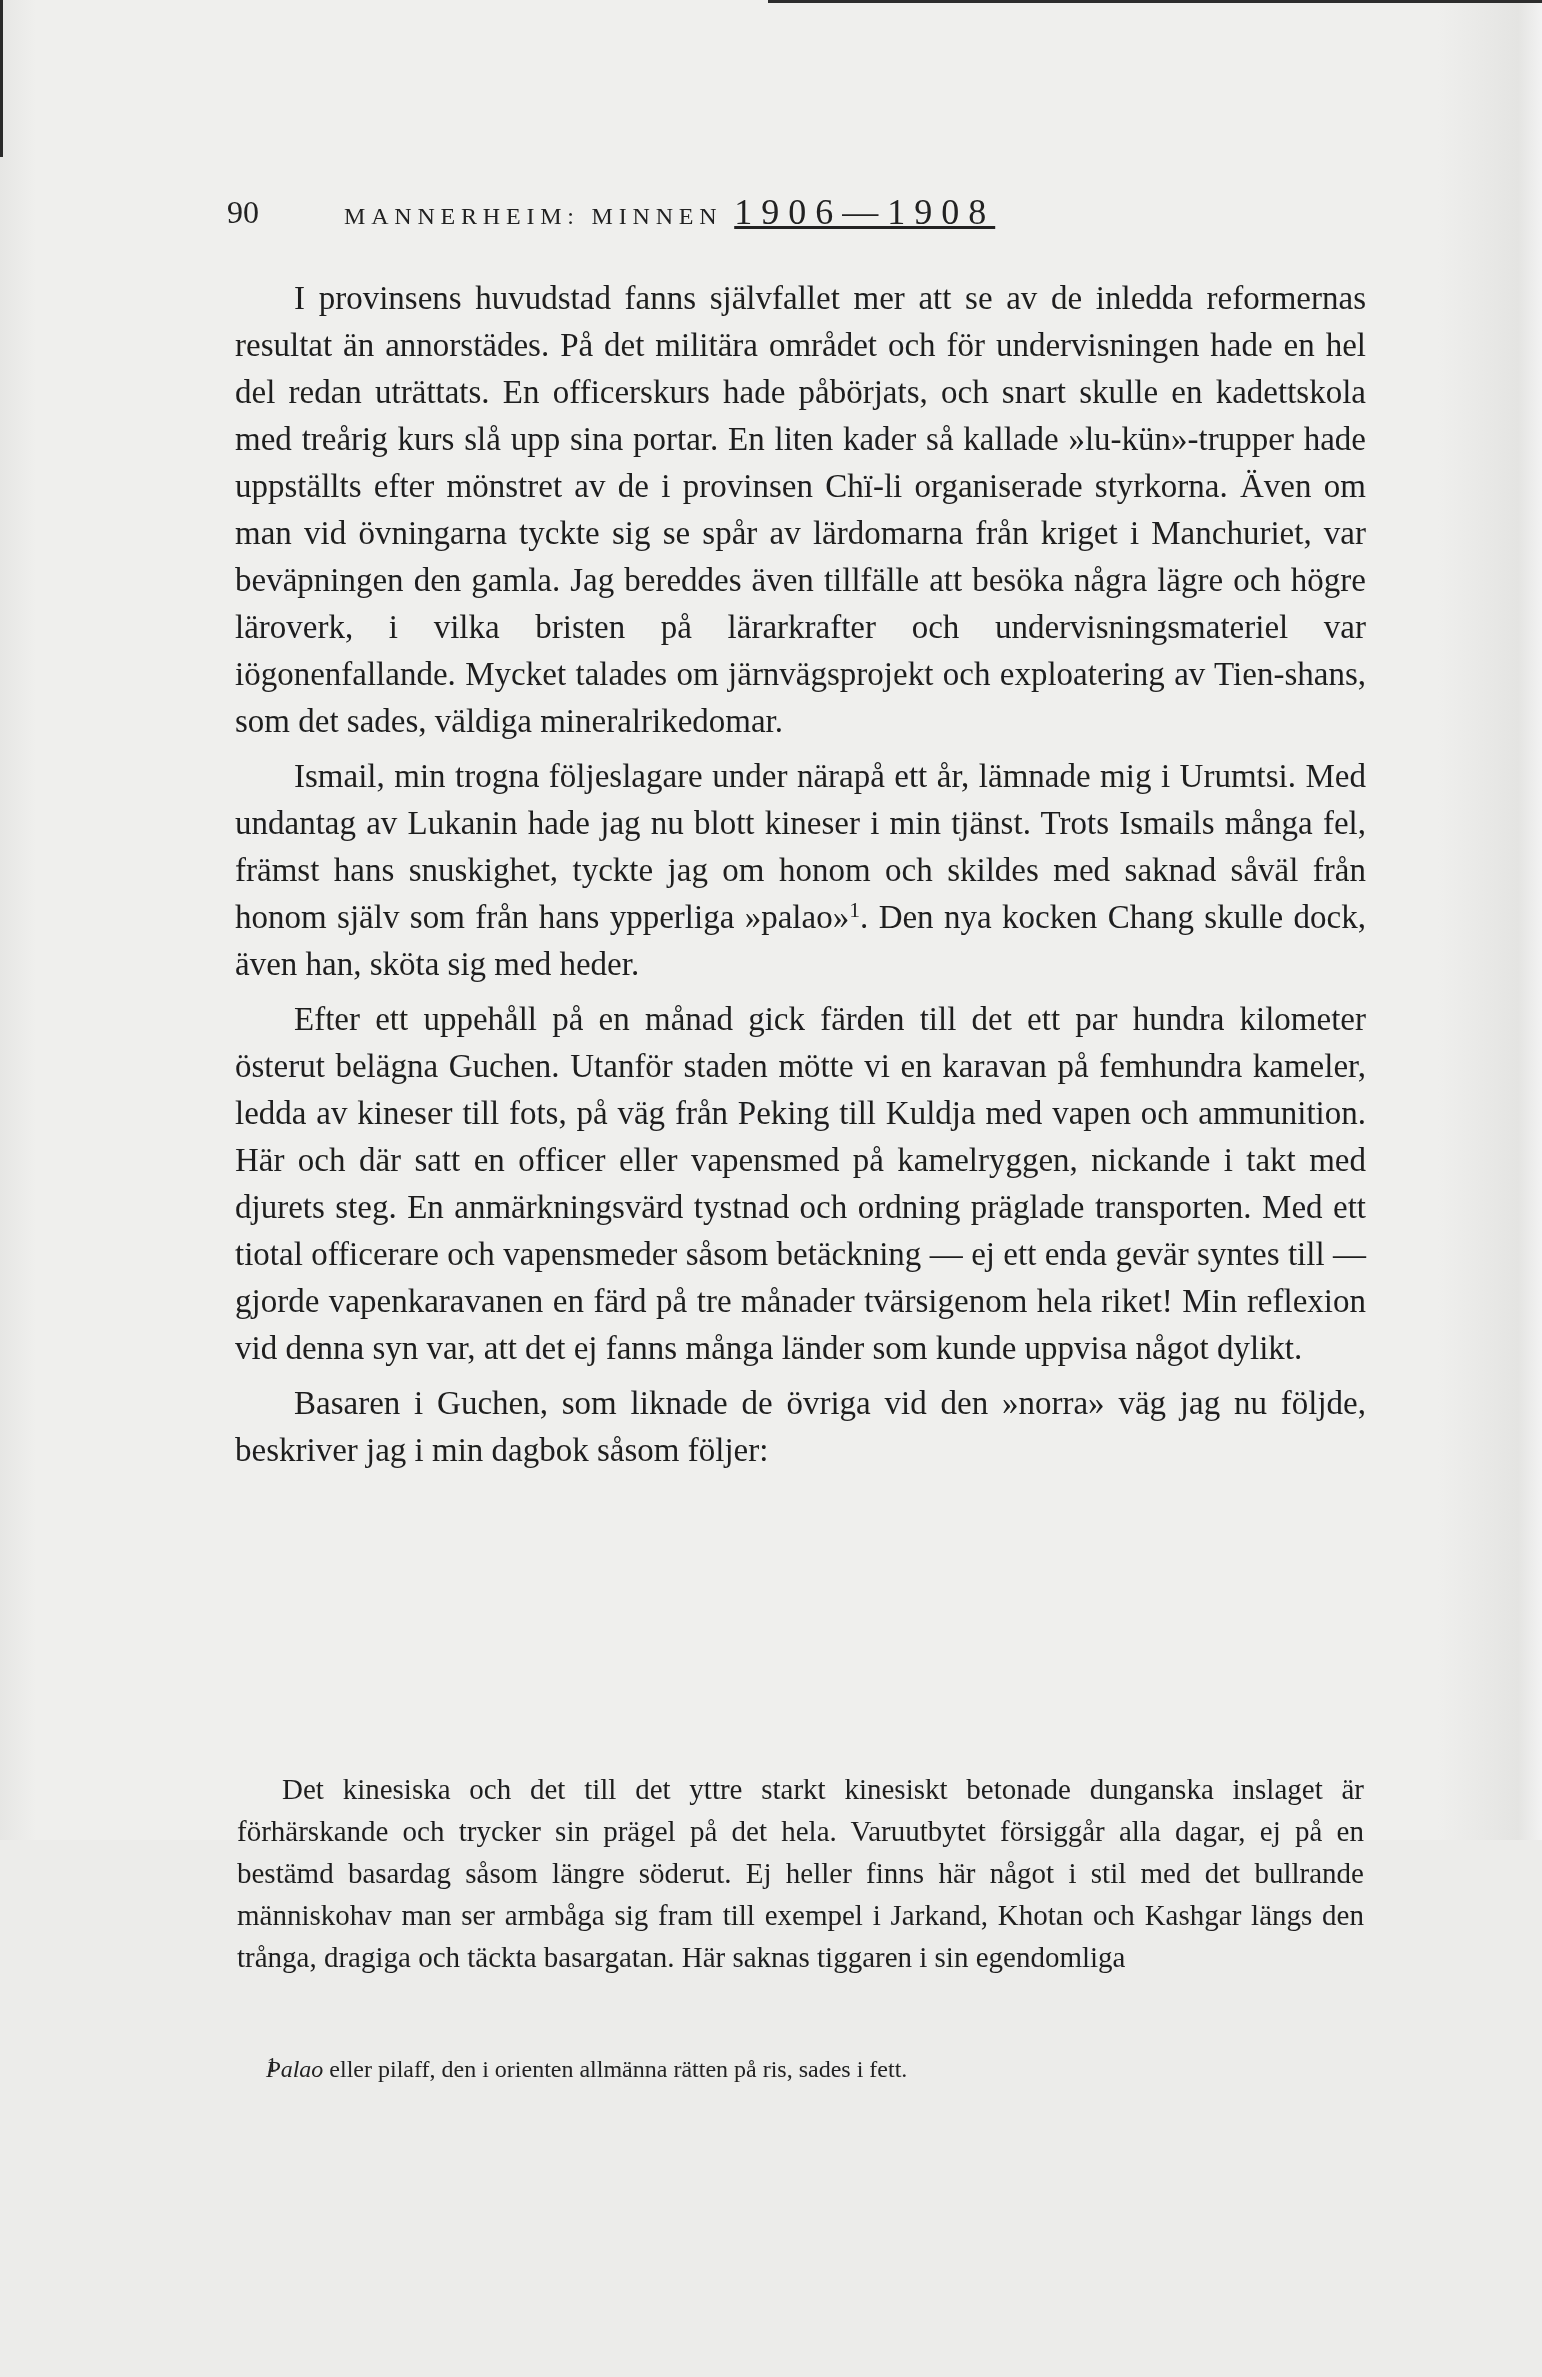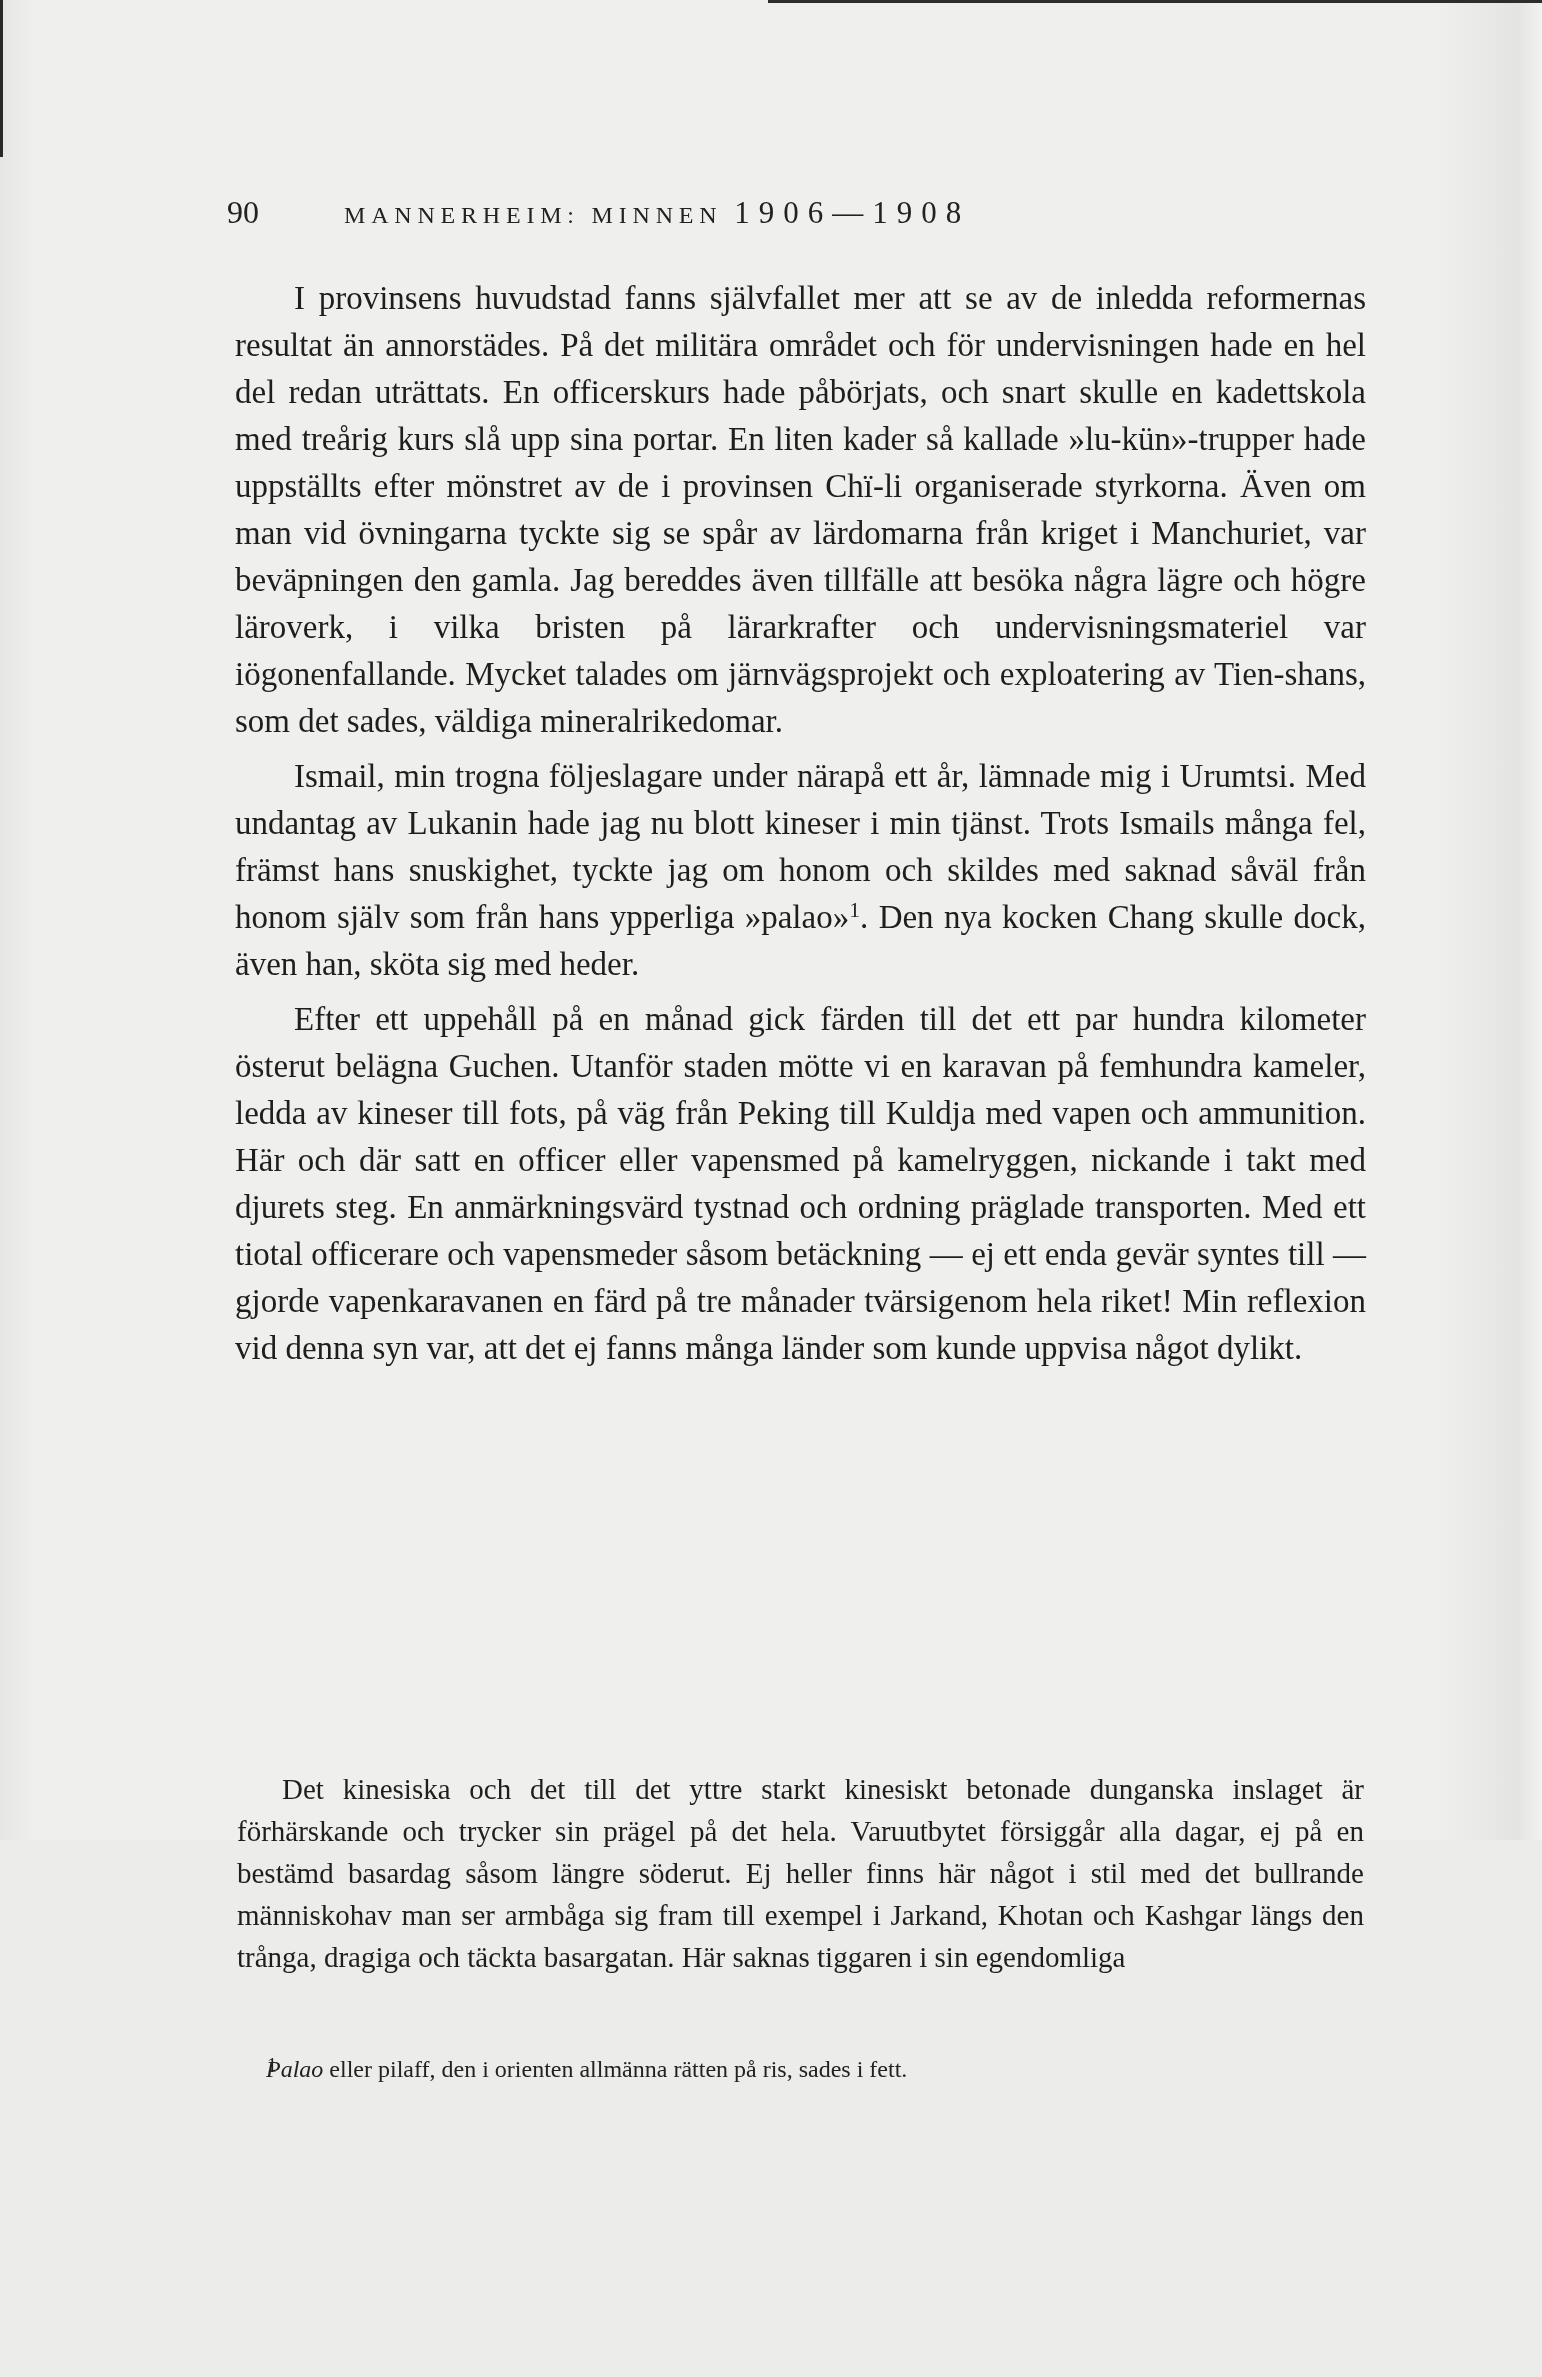--- a/index.html
+++ b/index.html
@@ -14,21 +14,21 @@
     background: linear-gradient(to right, #e6e6e4 0px, #efefed 36px, #efefed 1438px, #e4e4e2 1518px, #f3f3f3 1543px);
   }
   .edge-left { position: absolute; left: 0; top: 0; width: 2.7px; height: 157px; background: #2a2a2a; }
   .edge-top { position: absolute; left: 768px; top: 0; width: 775px; height: 2.7px; background: #2d2d2d; }
   .running-head {
     position: absolute; left: 227px; top: 190px; width: 1168px; height: 45px;
     font-family: "Liberation Serif", serif; font-size: 30px; line-height: 45px; color: #222;
   }
   .running-head .folio { position: absolute; left: 0; top: 0; font-size: 32px; }
   .running-head .title { position: absolute; left: 117px; top: 0; letter-spacing: 5.8px; font-size: 24px; }
-  .running-head .years { letter-spacing: 9px; font-size: 31px; }
+  .running-head .years { letter-spacing: 9px; font-size: 36px; text-decoration: underline; }
   .body-text {
     position: absolute; left: 227px; top: 267px; width: 1147px;
     font-family: "Liberation Serif", serif; font-size: 33px; line-height: 47px;
     text-align: justify; color: #1e1e1e;
   }
   .body-text p { margin: 8px; text-indent: 59px; }
   .quote {
     position: absolute; left: 227px; top: 1758px; width: 1147px;
     font-family: "Liberation Serif", serif; font-size: 29px; line-height: 42px;
     text-align: justify; color: #1e1e1e;
@@ -52,20 +52,21 @@
 
   <div class="running-head">
     <span class="folio">90</span>
     <span class="title"><span>MANNERHEIM: MINNEN</span> <span class="years">1906—1908</span></span>
   </div>
 
   <div class="body-text">
     <p>I provinsens huvudstad fanns självfallet mer att se av de inledda reformernas resultat än annorstädes. På det militära området och för undervisningen hade en hel del redan uträttats. En officerskurs hade påbörjats, och snart skulle en kadettskola med treårig kurs slå upp sina portar. En liten kader så kallade »lu-kün»-trupper hade uppställts efter mönstret av de i provinsen Chï-li organiserade styrkorna. Även om man vid övningarna tyckte sig se spår av lärdomarna från kriget i Manchuriet, var beväpningen den gamla. Jag bereddes även tillfälle att besöka några lägre och högre läroverk, i vilka bristen på lärarkrafter och undervisningsmateriel var iögonenfallande. Mycket talades om järnvägsprojekt och exploatering av Tien-shans, som det sades, väldiga mineralrikedomar.</p>
     <p><span>Ismail, min trogna följeslagare under närapå ett år, lämnade mig i Urumtsi. Med undantag av Lukanin hade jag nu blott kineser i min tjänst. Trots Ismails många fel, främst hans snuskighet, tyckte jag om honom och skildes med saknad såväl från honom själv som från hans ypperliga »palao»</span><span class="fnref">1</span><span>. Den nya kocken Chang skulle dock, även han, sköta sig med heder.</span></p>
     <p>Efter ett uppehåll på en månad gick färden till det ett par hundra kilometer österut belägna Guchen. Utanför staden mötte vi en karavan på femhundra kameler, ledda av kineser till fots, på väg från Peking till Kuldja med vapen och ammunition. Här och där satt en officer eller vapensmed på kamelryggen, nickande i takt med djurets steg. En anmärkningsvärd tystnad och ordning präglade transporten. Med ett tiotal officerare och vapensmeder såsom betäckning — ej ett enda gevär syntes till — gjorde vapenkaravanen en färd på tre månader tvärsigenom hela riket! Min reflexion vid denna syn var, att det ej fanns många länder som kunde uppvisa något dylikt.</p>
+    <p>Basaren i Guchen, som liknade de övriga vid den »norra» väg jag nu följde, beskriver jag i min dagbok såsom följer:</p>
   </div>
 
   <div class="quote">
     <p>Det kinesiska och det till det yttre starkt kinesiskt betonade dunganska inslaget är förhärskande och trycker sin prägel på det hela. Varuutbytet försiggår alla dagar, ej på en bestämd basardag såsom längre söderut. Ej heller finns här något i stil med det bullrande människohav man ser armbåga sig fram till exempel i Jarkand, Khotan och Kashgar längs den trånga, dragiga och täckta basargatan. Här saknas tiggaren i sin egendomliga</p>
   </div>
 
   <div class="footnote">
     <span class="mark">1</span>
     <span class="term">Palao</span><span> eller pilaff, den i orienten allmänna rätten på ris, sades i fett.</span>
   </div>

